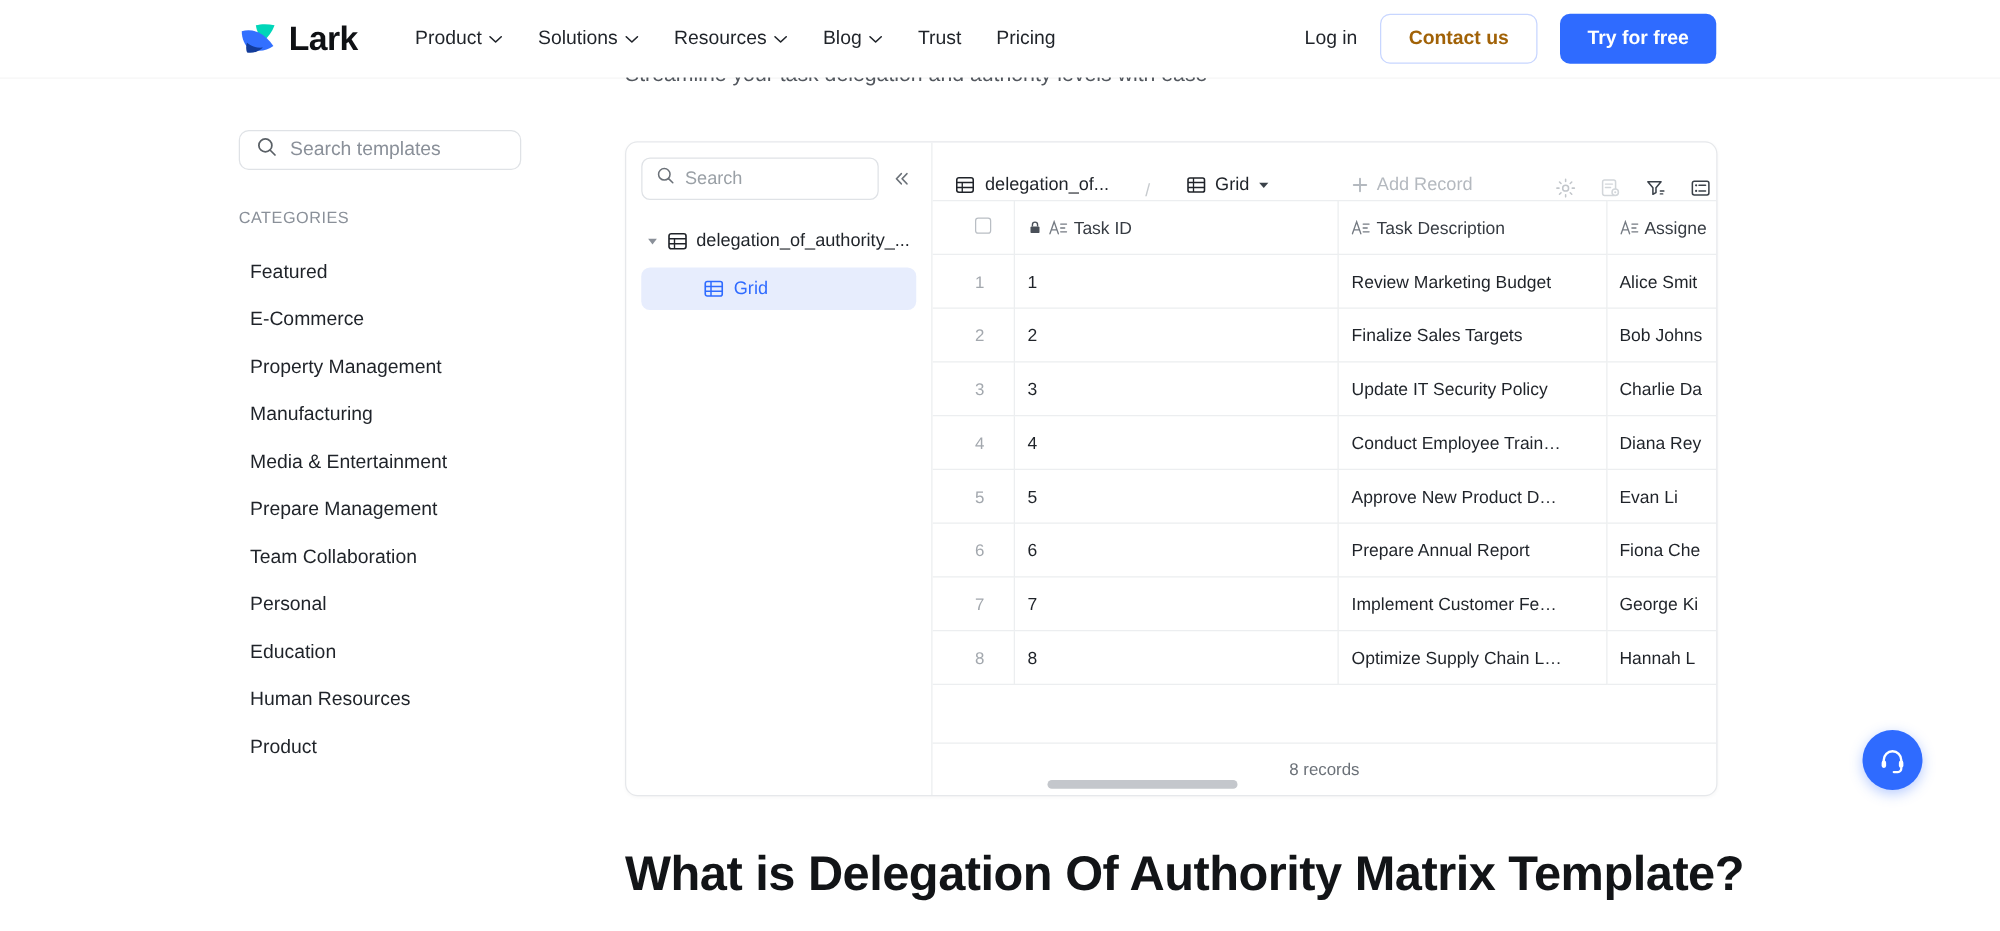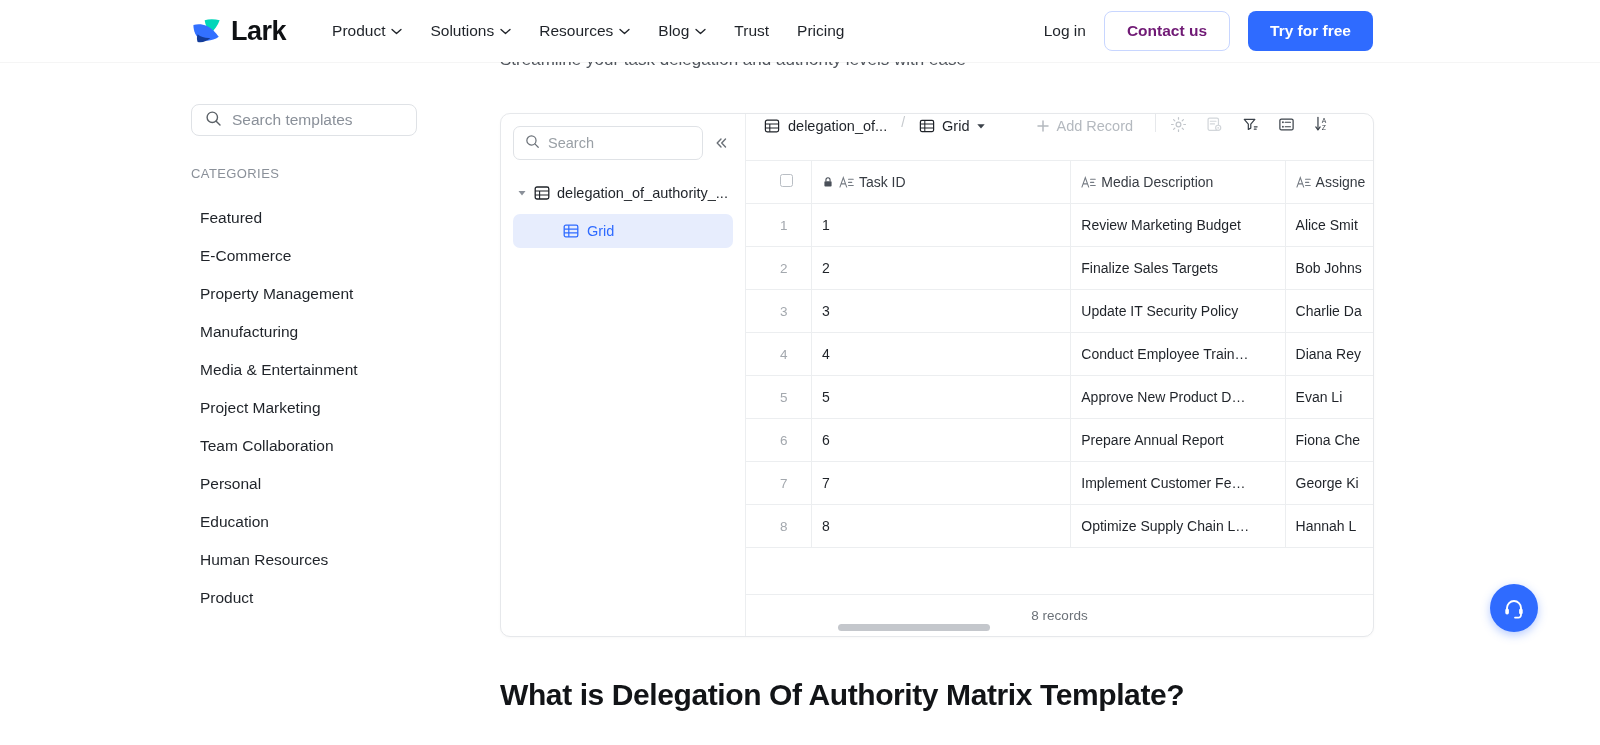--- a/index.html
+++ b/index.html
@@ -26,21 +26,21 @@
   .nav-item {
     display: flex; align-items: center; gap: 6px;
     font-size: 15.5px; color: #1f2329; padding: 8px 14px; cursor: pointer;
     white-space: nowrap;
   }
   .chev { width: 11px; height: 7px; display: inline-block; }
 
   .nav-right { margin-left: auto; display: flex; align-items: center; gap: 18px; margin-right: 227px; }
   .login-link { font-size: 15.5px; color: #1f2329; cursor: pointer; }
   .btn-outline {
-    font-size: 15.5px; color: #701a75; background: #fff;
+    font-size: 15.5px; color: #a16207; background: #fff;
     border: 1.5px solid #c8d6ff; border-radius: 8px;
     padding: 10px 22px; cursor: pointer; font-weight: 600; white-space: nowrap;
   }
   .btn-primary {
     font-size: 15.5px; color: #fff; background: #2f6bff;
     border: none; border-radius: 8px;
     padding: 11px 22px; cursor: pointer; font-weight: 700; white-space: nowrap;
   }
 
   
@@ -94,21 +94,21 @@
     display: flex; align-items: center; gap: 8px;
     margin-top: 8px; margin-left: 0;
     background: #e7edfd; border-radius: 7px;
     padding: 9px 10px 9px 50px; cursor: pointer;
     font-size: 14.5px; color: #2f6bff;
   }
 
   
   .grid-pane { flex: 1; display: flex; flex-direction: column; position: relative; min-width: 0; }
   .grid-toolbar {
-    height: 46px; display: flex; align-items: flex-start; gap: 0;
+    height: 46px; display: flex; align-items: flex-end; gap: 15px;
     padding: 0 12px; flex: none;
   }
   .tb-file { display: flex; align-items: center; gap: 8px; font-size: 14.5px; color: #1f2329; padding: 4px 6px; cursor: pointer; white-space: nowrap; }
   .tb-slash { color: #c6cace; font-size: 14px; margin: 0 8px; }
   .tb-view { display: flex; align-items: center; gap: 7px; font-size: 14.5px; color: #1f2329; padding: 4px 6px; cursor: pointer; }
   .tb-add { display: flex; align-items: center; gap: 6px; font-size: 14.5px; color: #b4b9bf; padding: 4px 10px; margin-left: 34px; cursor: pointer; white-space: nowrap; }
   .tb-div { width: 1px; height: 18px; background: #e6e8eb; margin: 0 12px; }
   .tb-icons { display: flex; align-items: center; gap: 16px; }
   .tb-ico { width: 20px; height: 20px; display: flex; align-items: center; justify-content: center; cursor: pointer; }
 
@@ -135,21 +135,21 @@
     font-size: 13.5px; color: #6b7178; position: relative;
   }
   .hscroll {
     position: absolute; left: 92px; bottom: 5px;
     width: 152px; height: 7px; background: #c4c7cc; border-radius: 4px; cursor: pointer;
   }
 
   
   .section-title {
     position: absolute; top: 678px; left: 500px;
-    font-size: 30px; font-weight: 700; color: #121417; letter-spacing: -0.4px;
+    font-size: 39px; font-weight: 700; color: #121417; letter-spacing: -0.4px;
     white-space: nowrap;
   }
 
   
   .fab {
     position: absolute; top: 584px; left: 1490px;
     width: 48px; height: 48px; border-radius: 50%;
     background: #2f6bff; display: flex; align-items: center; justify-content: center;
     cursor: pointer; box-shadow: 0 3px 10px rgba(47,107,255,0.35);
   }
@@ -173,21 +173,21 @@
         </span>
         <span class="search-ph">Search templates</span>
       </div>
       <div class="cat-label">CATEGORIES</div>
       <div class="cat-list">
         <div class="cat-item">Featured</div>
         <div class="cat-item">E-Commerce</div>
         <div class="cat-item">Property Management</div>
         <div class="cat-item">Manufacturing</div>
         <div class="cat-item">Media &amp; Entertainment</div>
-        <div class="cat-item">Project Marketing</div>
+        <div class="cat-item">Prepare Management</div>
         <div class="cat-item">Team Collaboration</div>
         <div class="cat-item">Personal</div>
         <div class="cat-item">Education</div>
         <div class="cat-item">Human Resources</div>
         <div class="cat-item">Product</div>
       </div>
     </div>
 
     <div class="embed">
 
@@ -333,21 +333,21 @@
                   </span>
                 </th>
                 <th class="c-desc">
                   <span class="th-inner">
                     <svg width="15" height="14" viewBox="0 0 16 14">
                       <path d="M1 12.4L4.6 2.2 8.2 12.4M2.3 9h4.6" stroke="#757b83" stroke-width="1.15" fill="none" stroke-linecap="round"></path>
                       <line x1="10.2" y1="4.1" x2="15.2" y2="4.1" stroke="#757b83" stroke-width="1.15" stroke-linecap="round"></line>
                       <line x1="10.2" y1="7.4" x2="13.6" y2="7.4" stroke="#757b83" stroke-width="1.15" stroke-linecap="round"></line>
                       <line x1="10.2" y1="10.7" x2="15.2" y2="10.7" stroke="#757b83" stroke-width="1.15" stroke-linecap="round"></line>
                     </svg>
-                    <span>Media Description</span>
+                    <span>Task Description</span>
                   </span>
                 </th>
                 <th class="c-asgn">
                   <span class="th-inner">
                     <svg width="15" height="14" viewBox="0 0 16 14">
                       <path d="M1 12.4L4.6 2.2 8.2 12.4M2.3 9h4.6" stroke="#757b83" stroke-width="1.15" fill="none" stroke-linecap="round"></path>
                       <line x1="10.2" y1="4.1" x2="15.2" y2="4.1" stroke="#757b83" stroke-width="1.15" stroke-linecap="round"></line>
                       <line x1="10.2" y1="7.4" x2="13.6" y2="7.4" stroke="#757b83" stroke-width="1.15" stroke-linecap="round"></line>
                       <line x1="10.2" y1="10.7" x2="15.2" y2="10.7" stroke="#757b83" stroke-width="1.15" stroke-linecap="round"></line>
                     </svg>

